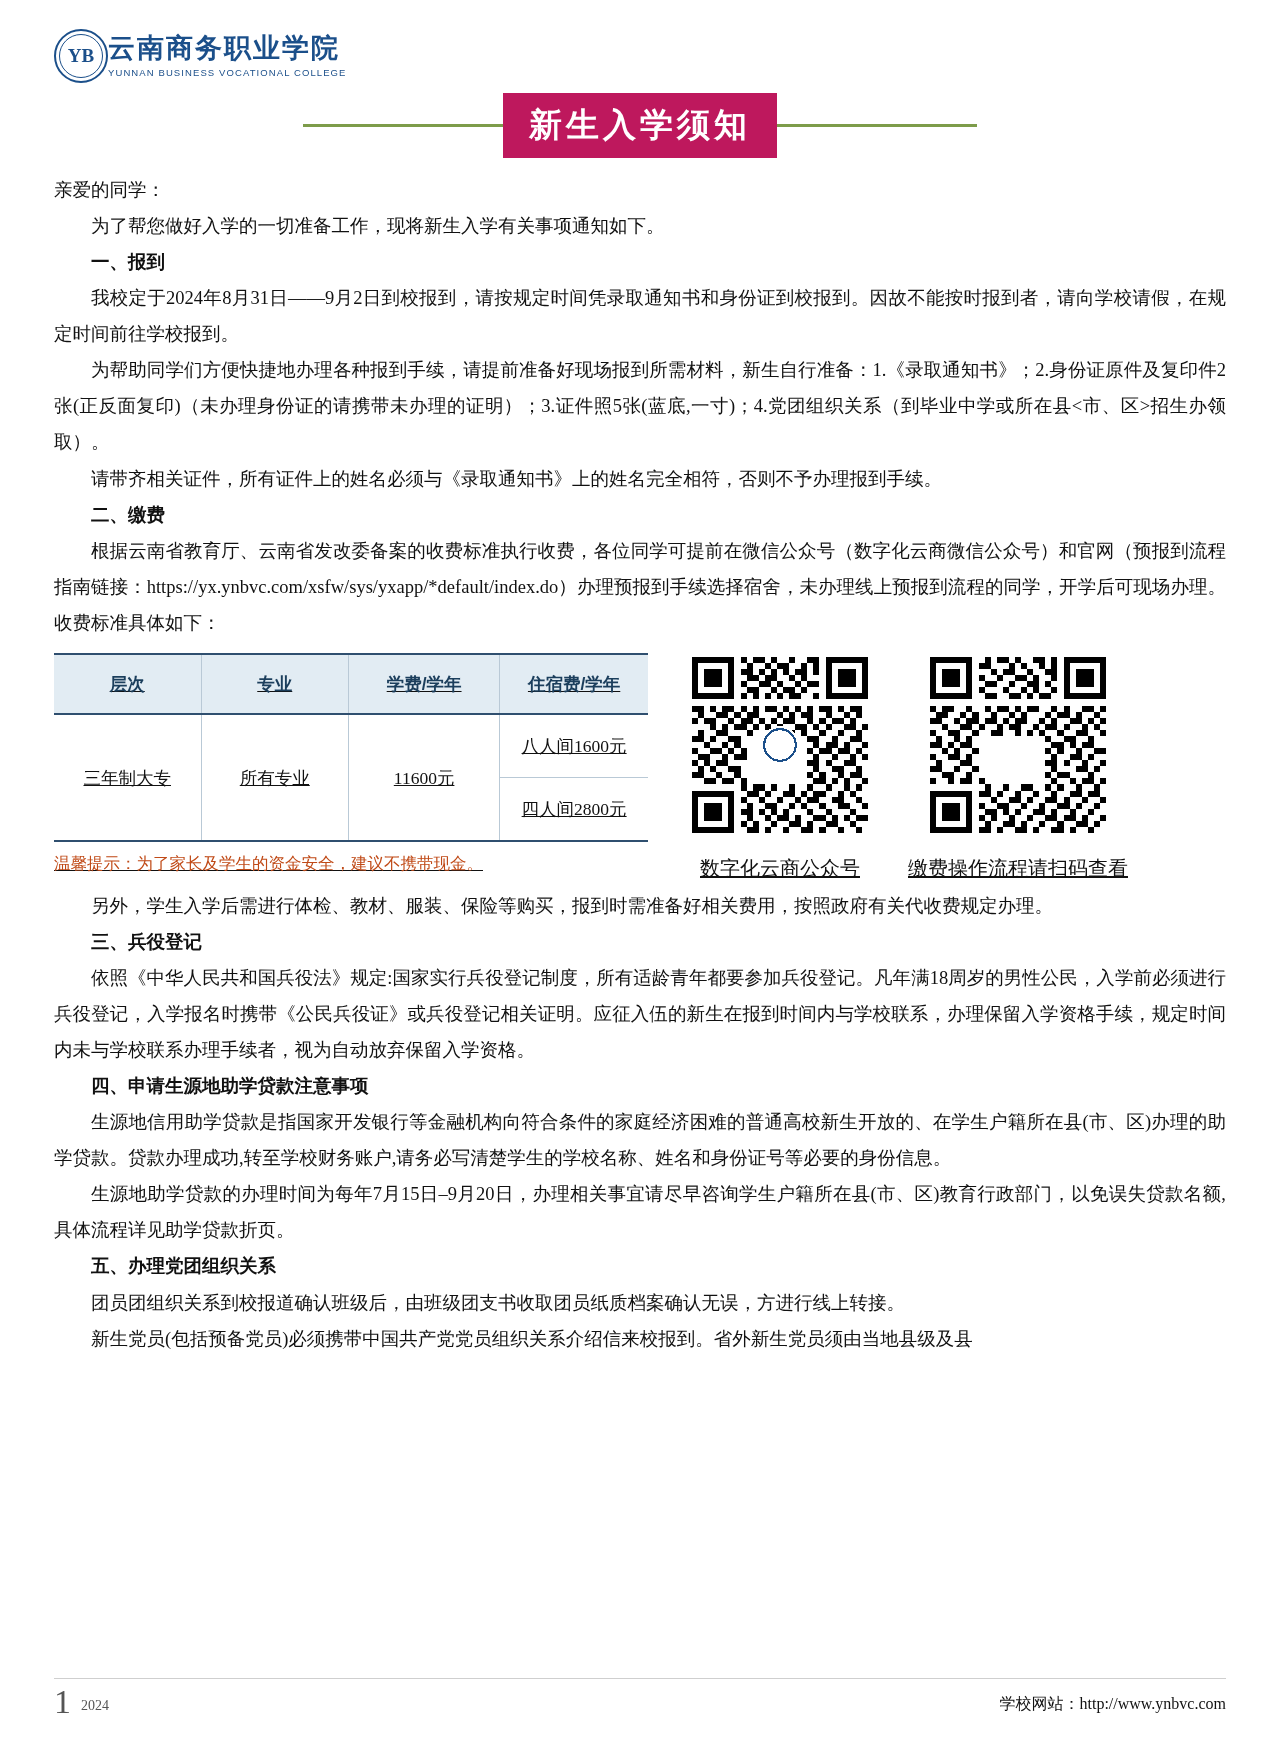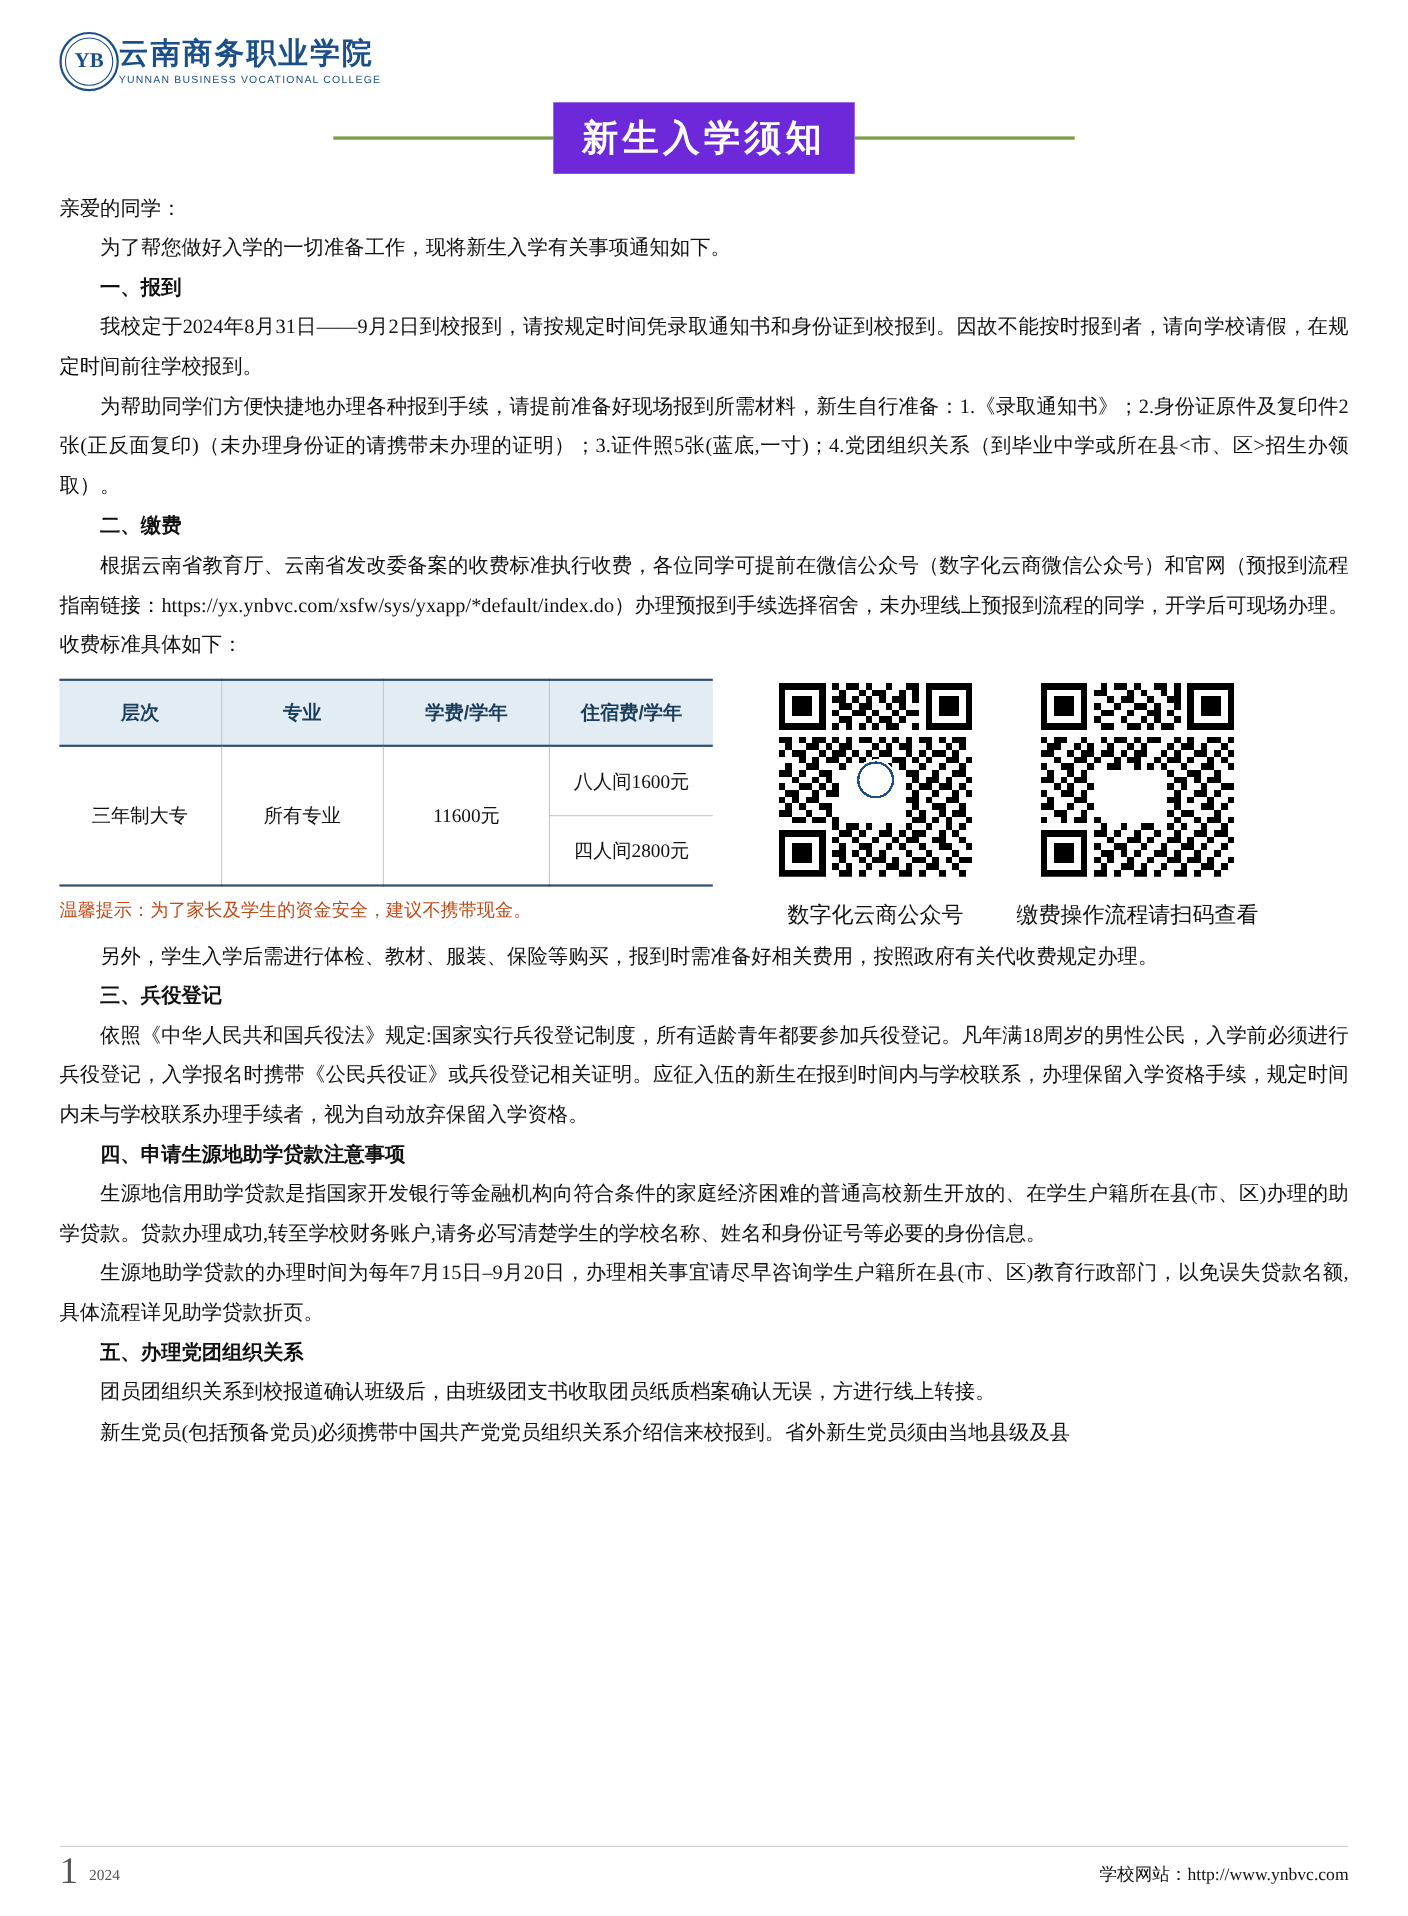--- a/index.html
+++ b/index.html
@@ -42,33 +42,33 @@
     font-size:9.5px;color:#1b4f8a;letter-spacing:1.1px;margin-top:3px;
     font-family:"Liberation Sans",sans-serif;
   }
   .title-row{
     display:flex;align-items:center;justify-content:center;
     margin-top:10px;height:62px;
   }
   .rule{height:3px;background:#7d9c4a;flex:0 0 200px;}
   .rule.left{margin-right:0;}
   .title-box{
-    background:#6d28d9;color:#ffffff;
+    background:#be185d;color:#ffffff;
     font-size:33px;font-weight:bold;letter-spacing:4px;
     padding:10px 26px;white-space:nowrap;
     font-family:"Liberation Sans",sans-serif;
   }
   
   .content{margin-top:16px;font-size:18.5px;line-height:1.95;}
   p{margin:0;text-align:justify;}
   .indent{text-indent:2em;}
   .heading{font-weight:bold;text-indent:2em;}
   .note{color:#c04a17;font-size:16.5px;margin-top:6px;}
   
-  .midblock{display:flex;gap:16px;margin-top:12px;align-items:flex-start;}
+  .midblock{display:flex;gap:0;margin-top:12px;align-items:flex-start;text-decoration:underline;}
   table.fees{
     border-collapse:collapse;
     width:594px;
     font-size:17.5px;
     border-top:2px solid #2f4f6f;
     border-bottom:2px solid #2f4f6f;
   }
   table.fees th{
     background:#e2ecf3;color:#1b3e5c;font-weight:bold;
     padding:12px 4px;text-align:center;
@@ -120,20 +120,21 @@
     <div class="rule right"></div>
   </div>
 
   <div class="content">
     <p>亲爱的同学：</p>
     <p class="indent">为了帮您做好入学的一切准备工作，现将新生入学有关事项通知如下。</p>
 
     <p class="heading">一、报到</p>
     <p class="indent">我校定于2024年8月31日——9月2日到校报到，请按规定时间凭录取通知书和身份证到校报到。因故不能按时报到者，请向学校请假，在规定时间前往学校报到。</p>
     <p class="indent">为帮助同学们方便快捷地办理各种报到手续，请提前准备好现场报到所需材料，新生自行准备：1.《录取通知书》；2.身份证原件及复印件2张(正反面复印)（未办理身份证的请携带未办理的证明）；3.证件照5张(蓝底,一寸)；4.党团组织关系（到毕业中学或所在县&lt;市、区&gt;招生办领取）。</p>
+    <p class="indent">请带齐相关证件，所有证件上的姓名必须与《录取通知书》上的姓名完全相符，否则不予办理报到手续。</p>
 
     <p class="heading">二、缴费</p>
     <p class="indent">根据云南省教育厅、云南省发改委备案的收费标准执行收费，各位同学可提前在微信公众号（数字化云商微信公众号）和官网（预报到流程指南链接：https://yx.ynbvc.com/xsfw/sys/yxapp/*default/index.do）办理预报到手续选择宿舍，未办理线上预报到流程的同学，开学后可现场办理。收费标准具体如下：</p>
 
     <div class="midblock">
       <div>
         <table class="fees">
           <thead>
             <tr>
               <th style="width:148px">层次</th>

